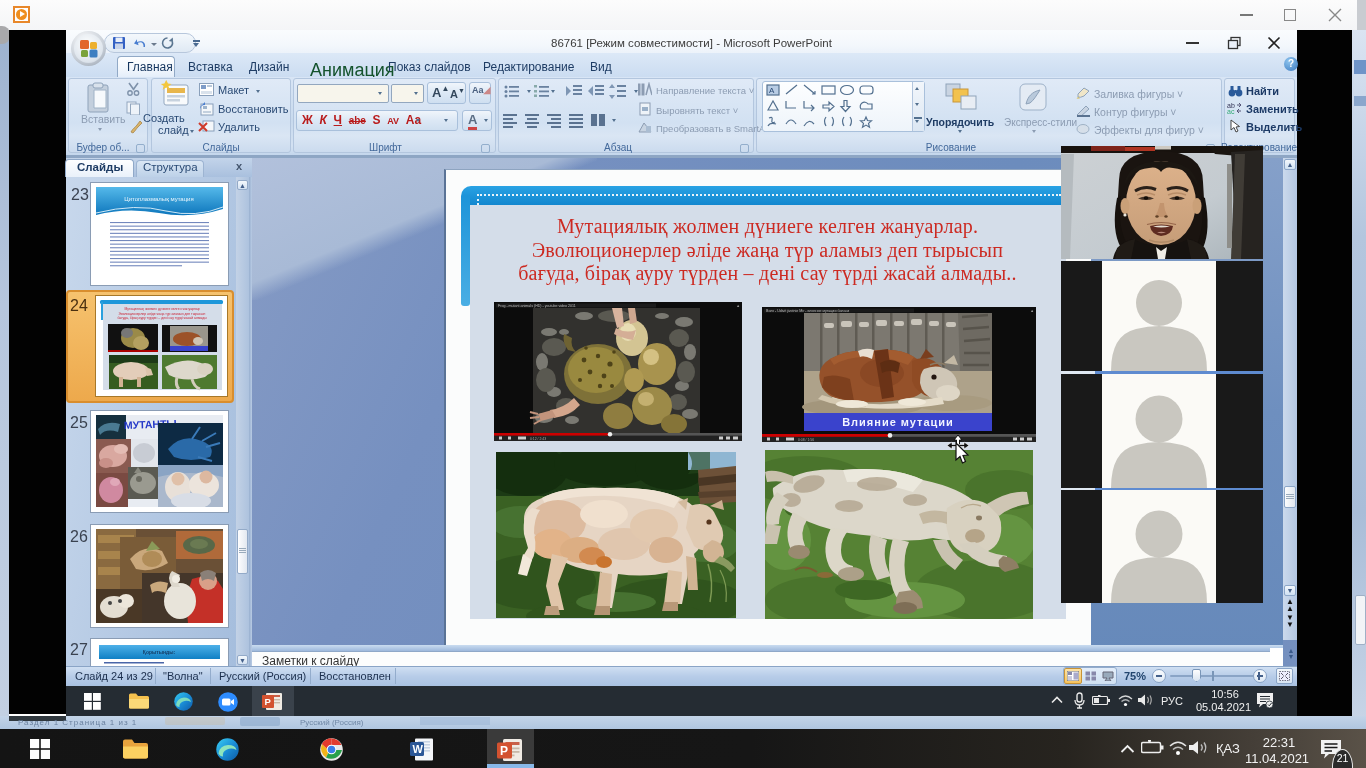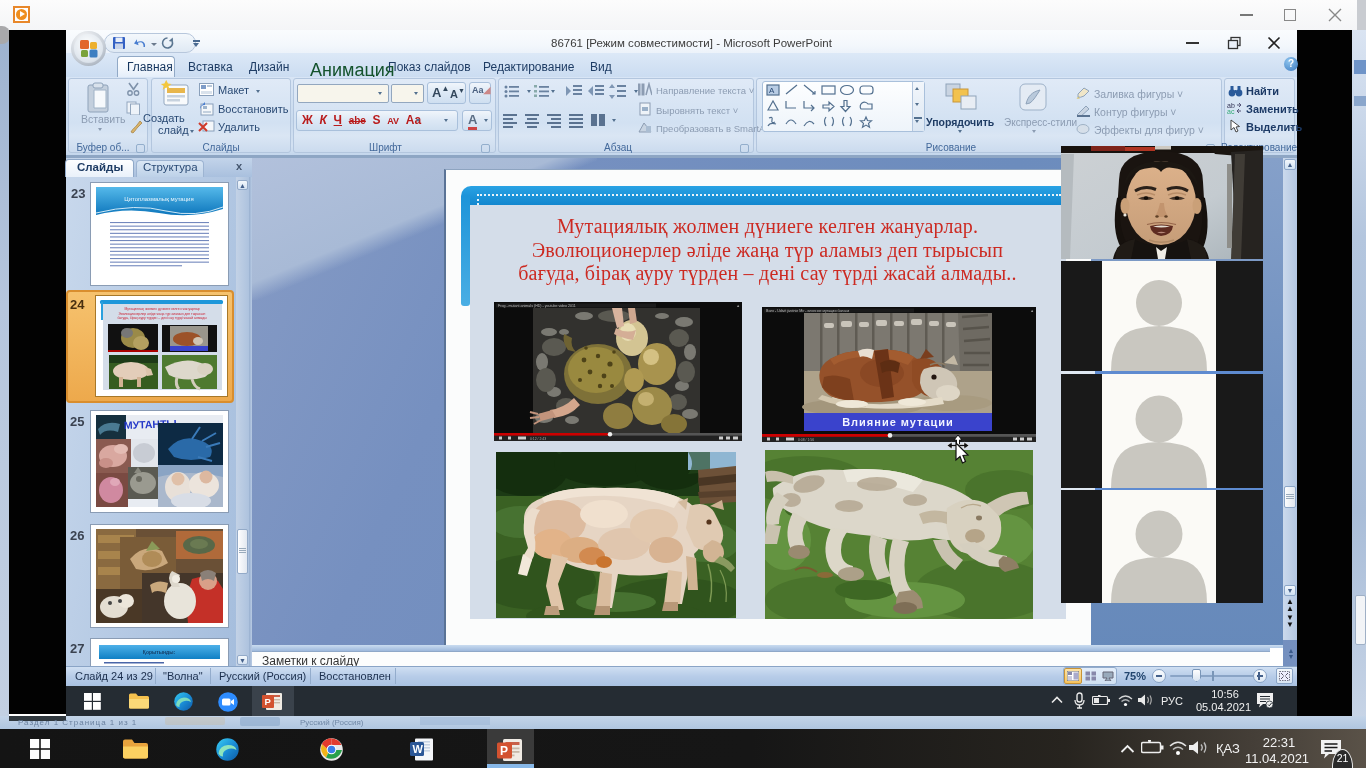--- a/index.html
+++ b/index.html
@@ -664,21 +664,21 @@
 <div class="a" style="left:136px;top:160px;width:68px;height:17px;background:linear-gradient(#d9e6f4,#bdd1e8);border:1px solid #9db4d2;border-bottom:none;border-radius:4px 4px 0 0"></div>
 <div class="a txt" style="left:143px;top:161px;font-size:11.5px;color:#2a4a74">Структура</div>
 <div class="a txt" style="left:236px;top:160px;font-size:11px;font-weight:bold;color:#44566e">x</div>
 
 <div class="a" style="left:236px;top:177px;width:13px;height:489px;background:linear-gradient(90deg,#c3d2e6,#adc2de)"></div>
 <div class="a" style="left:237px;top:180px;width:11px;height:10px;background:linear-gradient(#f4f8fc,#d4e2f2);border:1px solid #93aac8;border-radius:2px;font-size:7px;color:#44608a;text-align:center;line-height:9px">▲</div>
 <div class="a" style="left:237px;top:529px;width:11px;height:45px;background:linear-gradient(90deg,#fdfdfe,#e2e8f0);border:1px solid #93aac8;border-radius:2px"></div>
 <div class="a" style="left:239px;top:548px;width:7px;height:1px;background:#9ab;box-shadow:0 2px #9ab,0 4px #9ab"></div>
 <div class="a" style="left:237px;top:655px;width:11px;height:10px;background:linear-gradient(#f4f8fc,#d4e2f2);border:1px solid #93aac8;border-radius:2px;font-size:7px;color:#44608a;text-align:center;line-height:9px">▼</div>
 
-<style>.thumbnum{position:absolute;font-size:13px;font-weight:bold;color:#3a4250}.thumb{position:absolute;left:90px;width:139px;background:#fff;border:1px solid #8a9cb4}</style>
+<style>.thumbnum{position:absolute;font-size:16px;font-weight:normal;color:#3a4250}.thumb{position:absolute;left:90px;width:139px;background:#fff;border:1px solid #8a9cb4}</style>
 
 <div class="thumbnum" style="left:71px;top:186px">23</div>
 <div class="thumb" style="top:182px;height:104px"></div>
 <svg class="a" style="left:96px;top:187px" width="127" height="93" viewBox="0 0 127 93">
 <rect width="127" height="93" fill="#fff"></rect>
 <path d="M0 0 H127 V22 Q95 32 63 26 Q30 20 0 28 Z" fill="url(#bg23)"></path>
 <defs>
       <linearGradient id="bg23" x1="0" y1="0" x2="0" y2="1">
         <stop offset="0" stop-color="#55b9ea"></stop>
         <stop offset="1" stop-color="#0d76bc"></stop>

